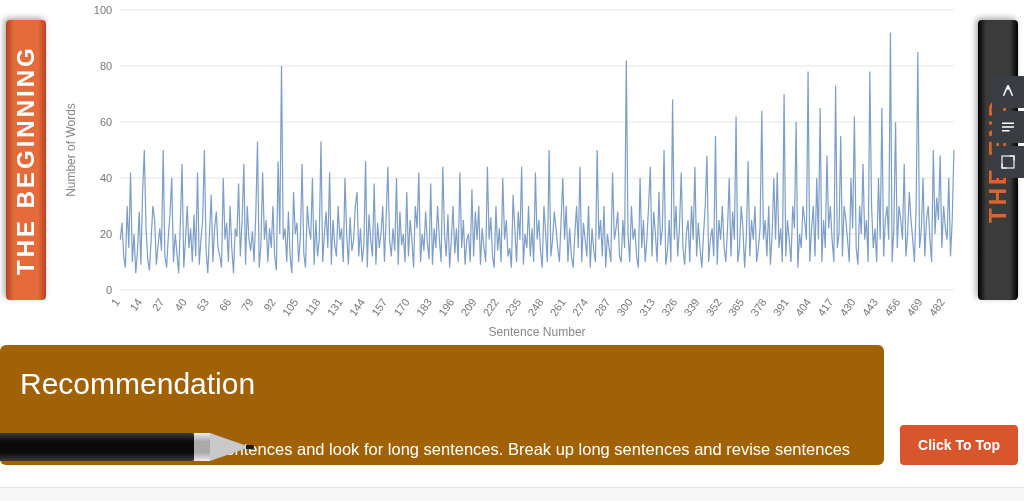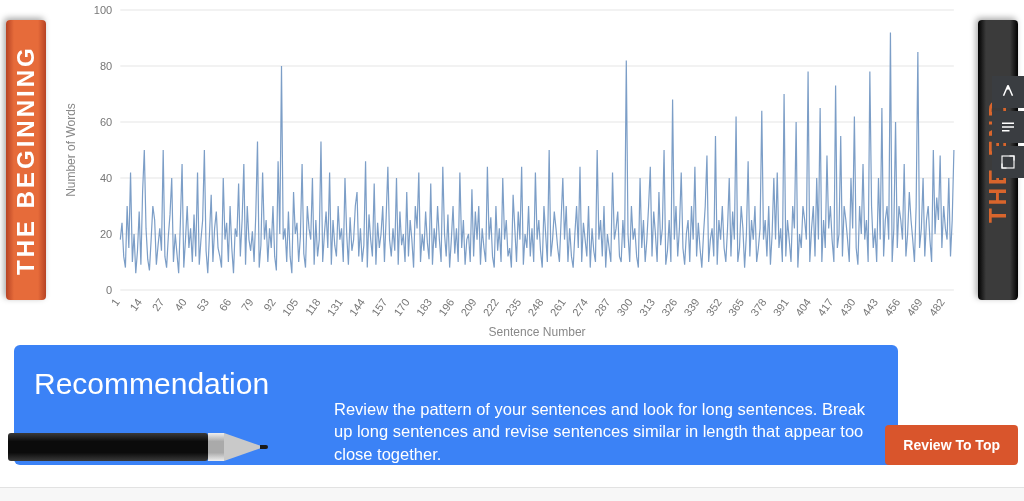--- a/index.html
+++ b/index.html
@@ -48,30 +48,31 @@
     position: relative;
   }
   svg.chart { width: 100%; height: 100%; }
   .axis-text { font-size: 11px; fill: #777; }
   .axis-label { font-size: 12px; fill: #888; }
   .gridline { stroke: #e6e6e6; stroke-width: 1; }
   .series-line { stroke: #7c9ec7; stroke-width: 1.2; fill: none; }
 
   .reco-panel {
     position: absolute;
-    left: 14px;
+    left: 0;
     top: 345px;
     width: 884px;
     height: 120px;
-    background: #3b82f6;
+    background: #a16207;
     border-radius: 6px;
     color: #fff;
     padding: 16px 20px 16px 20px;
     display: flex;
     overflow: visible;
+    flex-direction: column;
   }
   .reco-title {
     font-size: 30px;
     font-weight: 300;
     width: 300px;
     padding-top: 6px;
   }
   .reco-body {
     flex: 1;
     font-size: 16.5px;
@@ -242,21 +243,21 @@
     <span>Review the pattern of your sentences and look for long sentences. Break up long sentences and revise sentences similar in length that appear too close together.</span>
   </div>
   <div class="pen">
     <div class="pen-body"></div>
       <div class="pen-ring"></div>
       <div class="pen-tip"></div>
       <div class="pen-nib"></div>
   </div>
 </div>
 
-<div class="scroll-top-btn">Review To Top</div>
+<div class="scroll-top-btn">Click To Top</div>
 
 <div class="side-toolbar">
   <div class="tool-btn">
     <svg viewBox="0 0 24 24">
         <path d="M12 3 L6 17 M12 3 L18 17 M12 3 v6" stroke-width="2"></path>
       </svg>
   </div>
   <div class="tool-btn">
     <svg viewBox="0 0 24 24">
         <path d="M4 7h16M4 12h16M4 17h10" stroke-width="2"></path>

